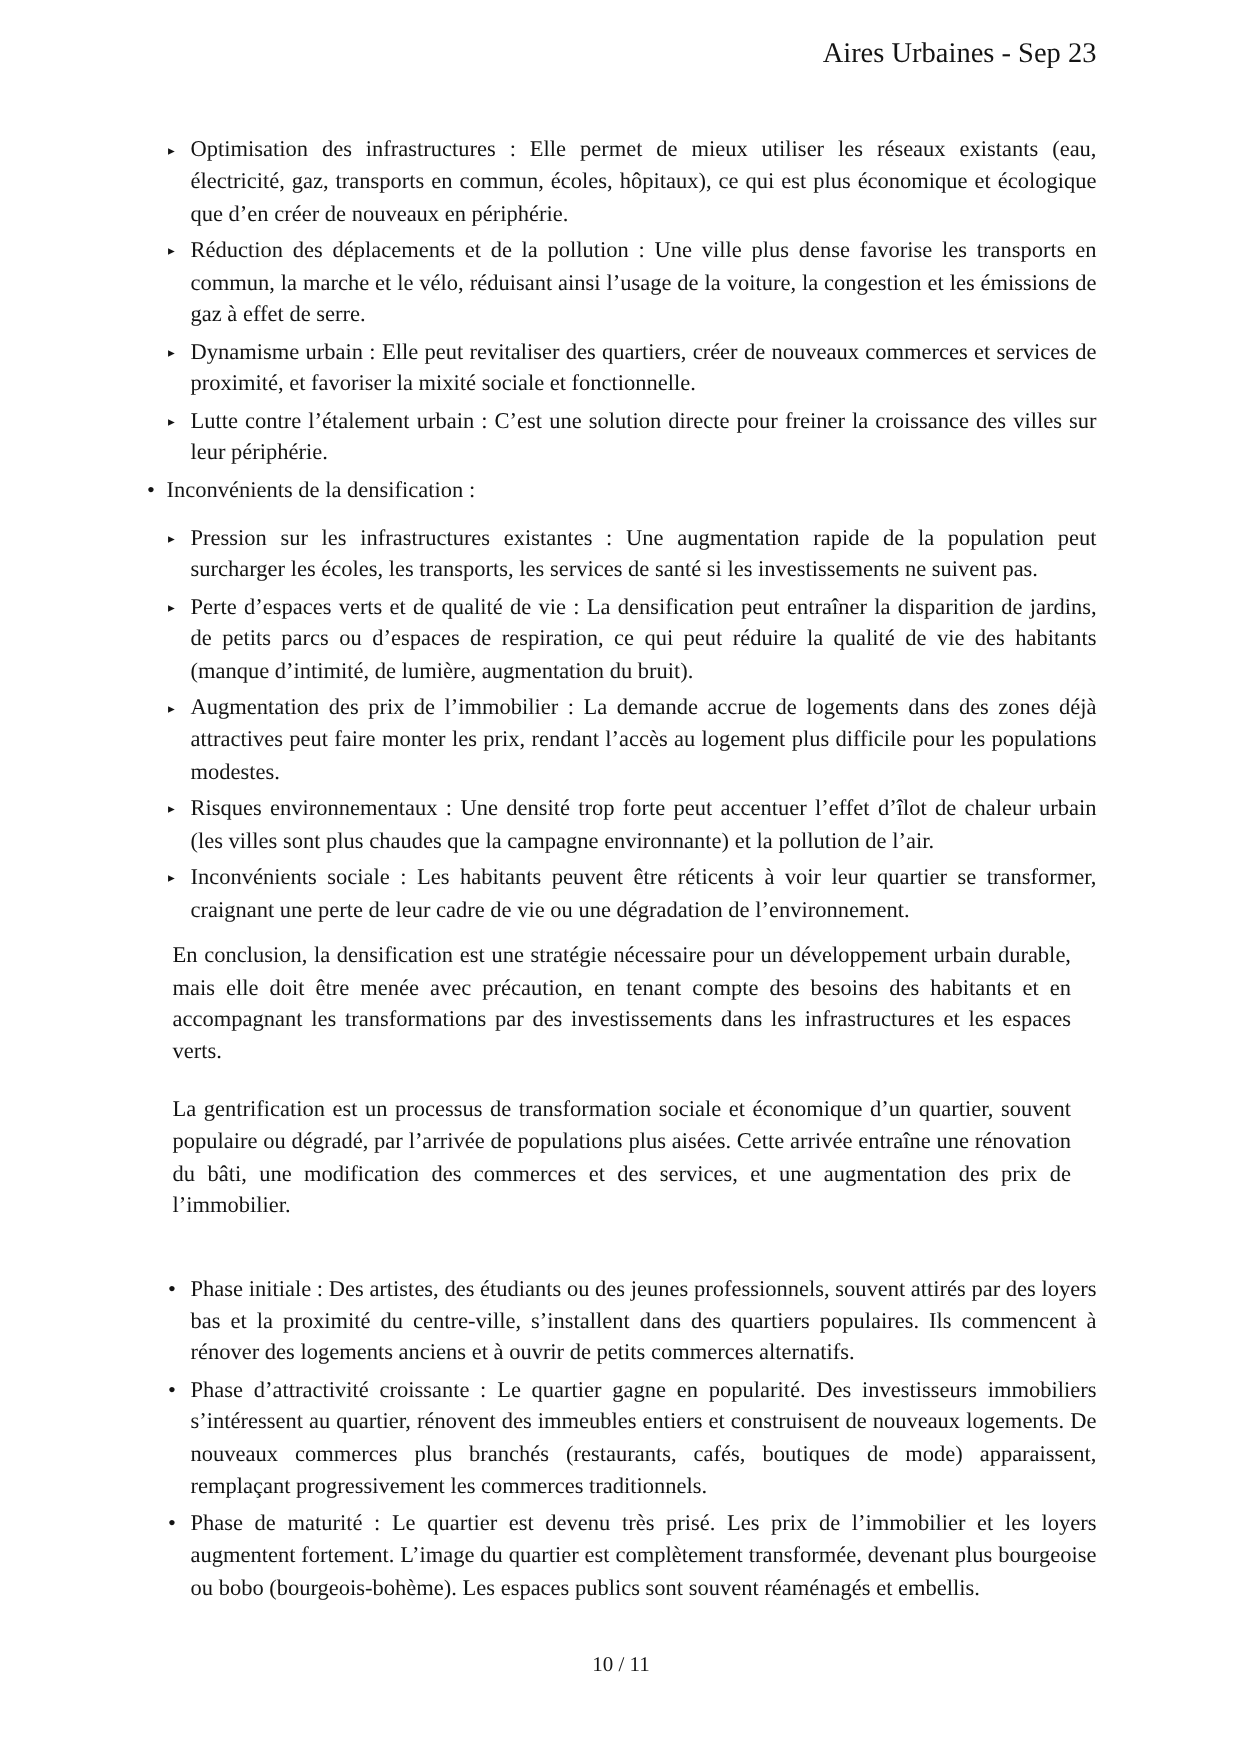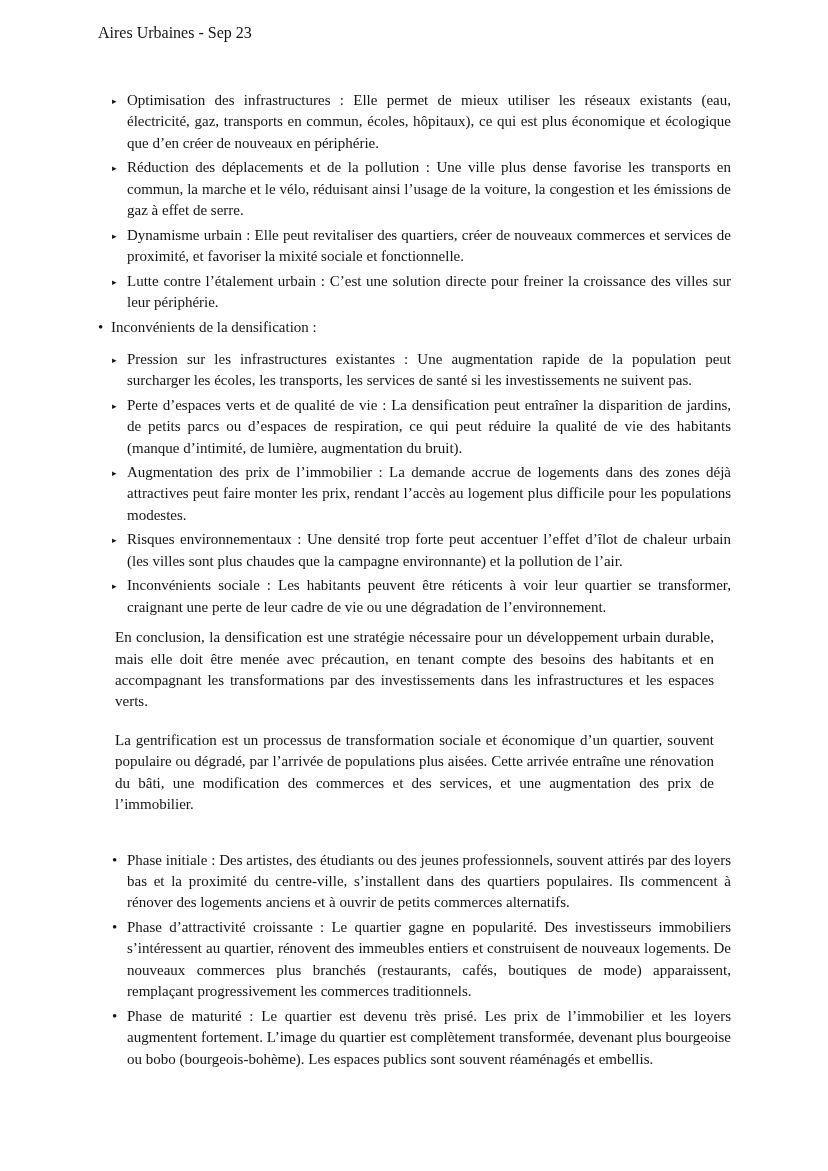--- a/index.html
+++ b/index.html
@@ -13,22 +13,22 @@
     font-family: "Liberation Serif", "DejaVu Serif", serif;
     font-size: 15px;
     line-height: 1.43;
     overflow: hidden;
   }
   .page-header {
     position: absolute;
     top: 22px;
     left: 98px;
     width: 633px;
-    text-align: left;
-    font-size: 16px;
+    text-align: right;
+    font-size: 19px;
   }
   .content {
     position: absolute;
     top: 90px;
     left: 98px;
     width: 633px;
     text-align: justify;
     hyphens: auto;
     -webkit-hyphens: auto;
   }
@@ -154,14 +154,17 @@
       </li>
       <li>
         <span class="marker dot">•</span>
         <b>Phase de maturité :</b>
         <span>Le quartier est devenu très prisé. Les prix de l’immobilier et les loyers augmentent fortement. L’image du quartier est complètement transformée, devenant plus bourgeoise ou bobo (bourgeois-bohème). Les espaces publics sont souvent réaménagés et embellis.</span>
       </li>
     </ul>
 
   </main>
 
+  <footer class="page-footer">
+    <span>10 / 11</span>
+  </footer>
 
 </div>
 
 </body></html>

